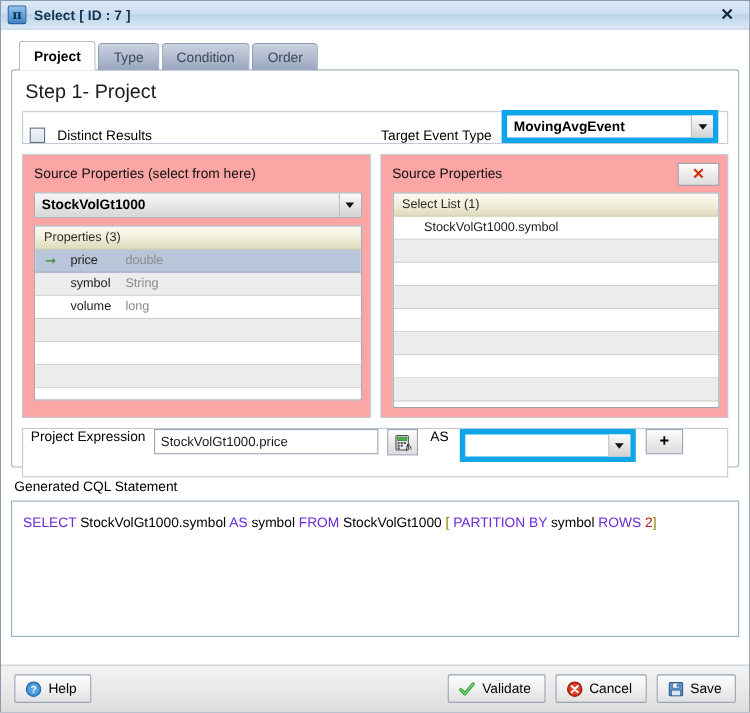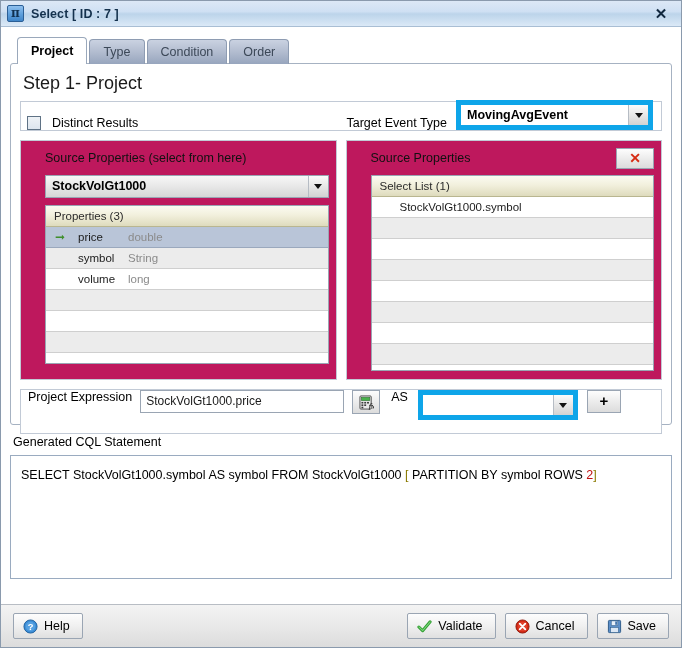--- a/index.html
+++ b/index.html
@@ -186,22 +186,22 @@
 
   
   .panels {
     display: flex;
     gap: 9px;
     margin-top: 9px;
   }
   .panel {
     flex: 1 1 50%;
     border: 1px solid #c2cad6;
-    background: #be185d;
-    padding: 6px 7px 8px 24px;
+    background: #fca5a5;
+    padding: 6px 7px 8px 10px;
     min-width: 0;
   }
   .panel-head {
     display: flex;
     align-items: center;
     height: 22px;
     margin-bottom: 6px;
   }
   .panel-title {
     font-size: 12.5px;
@@ -341,21 +341,21 @@
   }
   .cql-box {
     border: 1px solid #9aabc0;
     background: #ffffff;
     height: 124px;
     padding: 11px 10px;
     font-size: 12.5px;
     line-height: 17px;
     overflow: hidden;
   }
-  .kw { color: #000000; text-align: center; }
+  .kw { color: #6d28d9; text-align: center; }
   .brk { color: #8a7a00; }
   .num { color: #c01010; }
 
   
   .footer {
     flex: 0 0 43px;
     border-top: 1px solid #b8bdc4;
     background: linear-gradient(to bottom, #f3f3f3 0%, #e9e9e9 50%, #dcdcdc 100%);
     display: flex;
     align-items: center;

